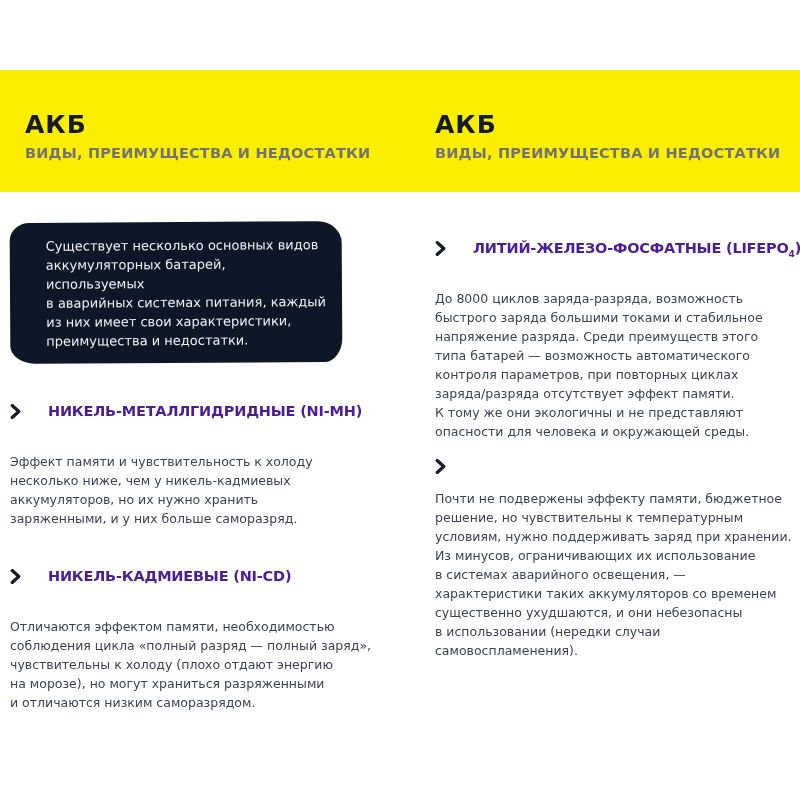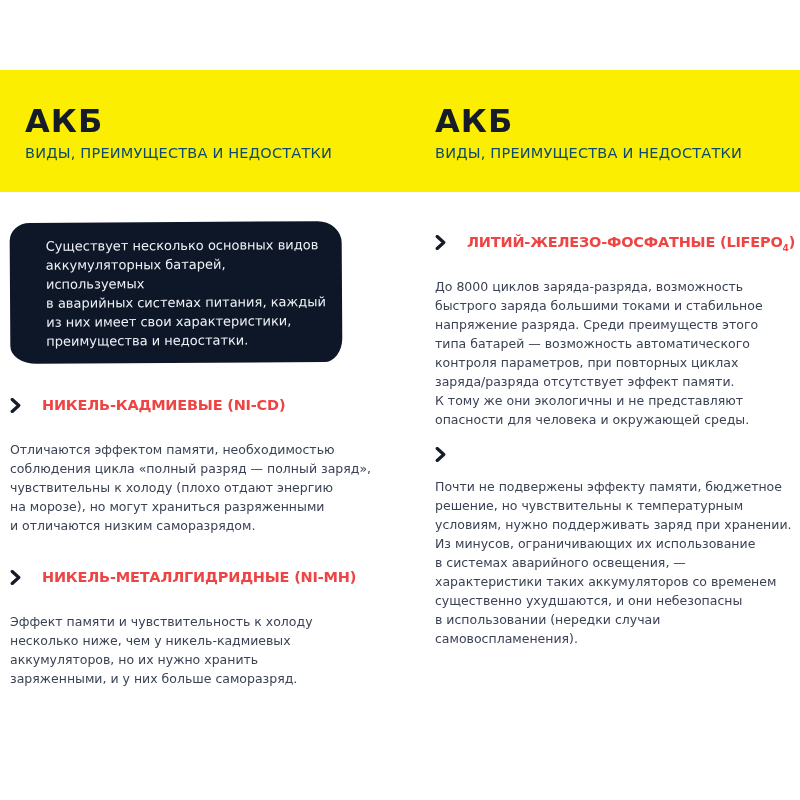--- a/index.html
+++ b/index.html
@@ -9,25 +9,25 @@
     color:#3a4254;
   }
   .page{position:relative;width:800px;height:800px;overflow:hidden;background:#ffffff;}
 
   
   .band{position:absolute;left:0;top:70px;width:800px;height:122px;background:#fcee00;}
   .header{position:absolute;bottom:30px;}
   .hdr-left{left:25px;}
   .hdr-right{left:435px;}
   .title{
-    font-size:32px;font-weight:bold;color:#161b28;
+    font-size:25px;font-weight:bold;color:#161b28;
     letter-spacing:1px;line-height:1.05;
   }
   .subtitle{
-    margin-top:6px;font-size:14.5px;font-weight:normal;color:#0c4a6e;
+    margin-top:6px;font-size:14.5px;font-weight:bold;color:#737373;
     letter-spacing:0.2px;line-height:1.2;white-space:nowrap;
   }
 
   
   .col{position:absolute;top:222px;width:372px;}
   .col-left{left:10px;}
   .col-right{left:435px;}
 
   
   .intro-box{
@@ -39,21 +39,21 @@
   }
   .intro-box p{margin:0;font-size:13px;line-height:19px;white-space:pre-line;}
 
   
   .section{margin-top:22px;}
   .section.tight{margin-top:18px;}
   .section.first{margin-top:0;}
   .sec-head{display:flex;align-items:center;gap:11px;}
   .chev-wrap{flex:0 0 auto;display:inline-flex;align-items:center;}
   .sec-title{
-    margin:10px;font-size:14.5px;font-weight:bold;color:#ef4444;
+    margin:16px;font-size:14.5px;font-weight:bold;color:#4c1d95;
     line-height:20px;letter-spacing:-0.2px;white-space:nowrap;
   }
   .sec-title sub{font-size:9px;line-height:0;}
   .body-text{
     margin:15px 0 0;font-size:12.5px;line-height:19px;color:#3a4254;
     white-space:pre-line;
   }
 </style>
 </head>
 <body>
@@ -81,42 +81,42 @@
 преимущества и недостатки.</p>
     </div>
 
     <div class="section">
       <div class="sec-head">
         <span class="chev-wrap">
           <svg width="11" height="15" viewBox="0 0 11 15">
               <path d="M2.2 1.5 L8.8 7.5 L2.2 13.5" stroke="#161b28" stroke-width="3.2" fill="none" stroke-linecap="round" stroke-linejoin="round"></path>
             </svg>
         </span>
-        <h2 class="sec-title">НИКЕЛЬ-КАДМИЕВЫЕ (NI-CD)</h2>
+        <h2 class="sec-title">НИКЕЛЬ-МЕТАЛЛГИДРИДНЫЕ (NI-MH)</h2>
       </div>
-      <p class="body-text">Отличаются эффектом памяти, необходимостью
-соблюдения цикла «полный разряд — полный заряд»,
-чувствительны к холоду (плохо отдают энергию
-на морозе), но могут храниться разряженными
-и отличаются низким саморазрядом.</p>
+      <p class="body-text">Эффект памяти и чувствительность к холоду
+несколько ниже, чем у никель-кадмиевых
+аккумуляторов, но их нужно хранить
+заряженными, и у них больше саморазряд.</p>
     </div>
 
     <div class="section">
       <div class="sec-head">
         <span class="chev-wrap">
           <svg width="11" height="15" viewBox="0 0 11 15">
               <path d="M2.2 1.5 L8.8 7.5 L2.2 13.5" stroke="#161b28" stroke-width="3.2" fill="none" stroke-linecap="round" stroke-linejoin="round"></path>
             </svg>
         </span>
-        <h2 class="sec-title">НИКЕЛЬ-МЕТАЛЛГИДРИДНЫЕ (NI-MH)</h2>
+        <h2 class="sec-title">НИКЕЛЬ-КАДМИЕВЫЕ (NI-CD)</h2>
       </div>
-      <p class="body-text">Эффект памяти и чувствительность к холоду
-несколько ниже, чем у никель-кадмиевых
-аккумуляторов, но их нужно хранить
-заряженными, и у них больше саморазряд.</p>
+      <p class="body-text">Отличаются эффектом памяти, необходимостью
+соблюдения цикла «полный разряд — полный заряд»,
+чувствительны к холоду (плохо отдают энергию
+на морозе), но могут храниться разряженными
+и отличаются низким саморазрядом.</p>
     </div>
 
   </div>
 
   <div class="col col-right">
 
     <div class="section first">
       <div class="sec-head">
         <span class="chev-wrap">
           <svg width="11" height="15" viewBox="0 0 11 15">

